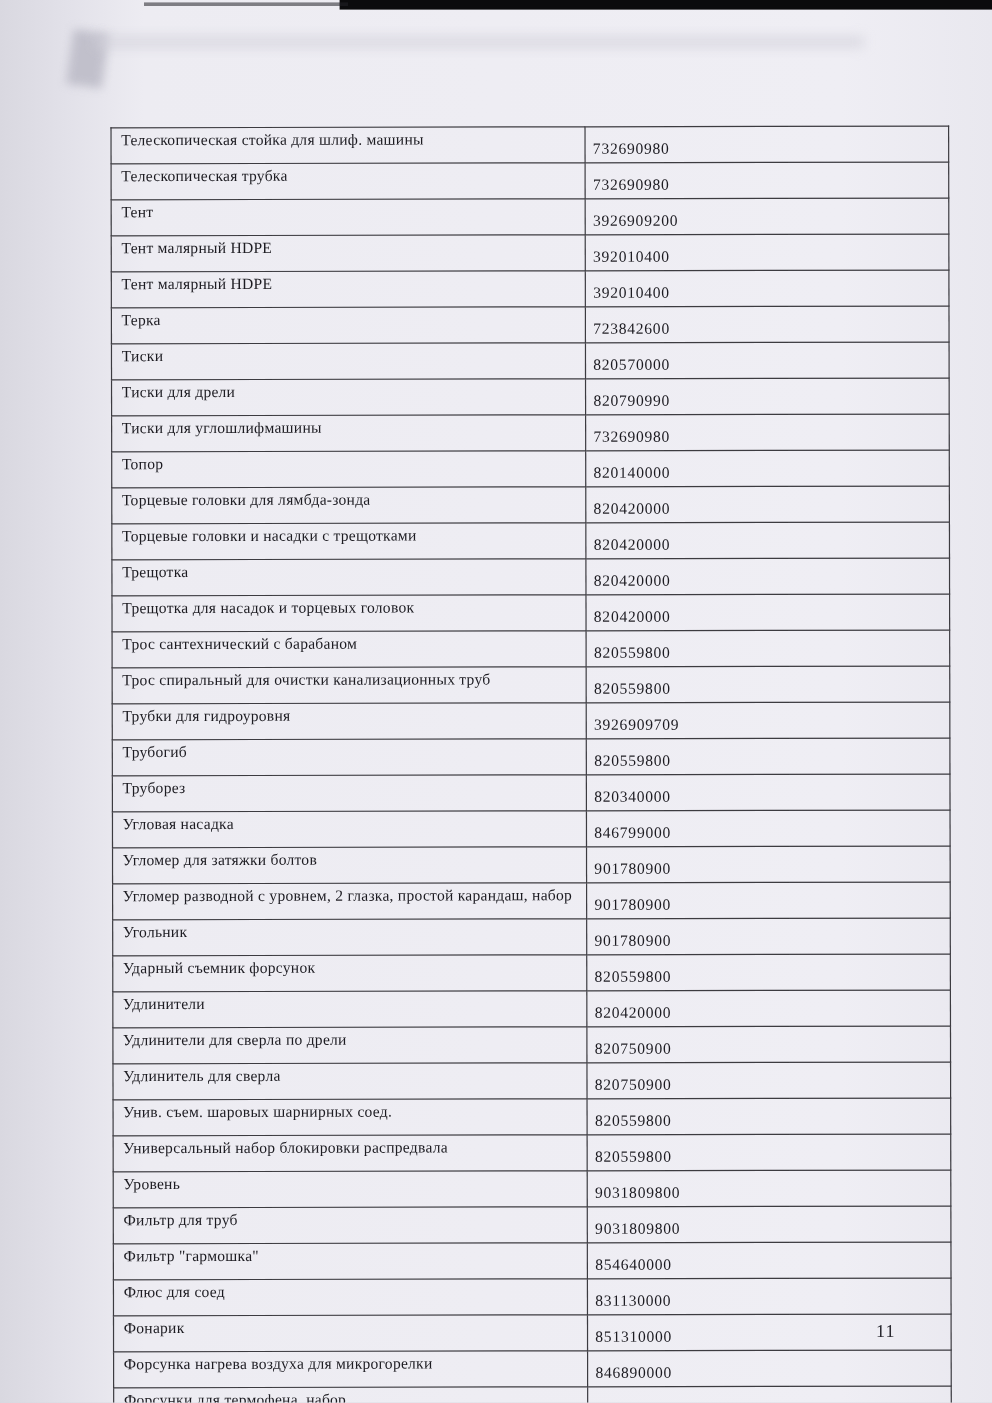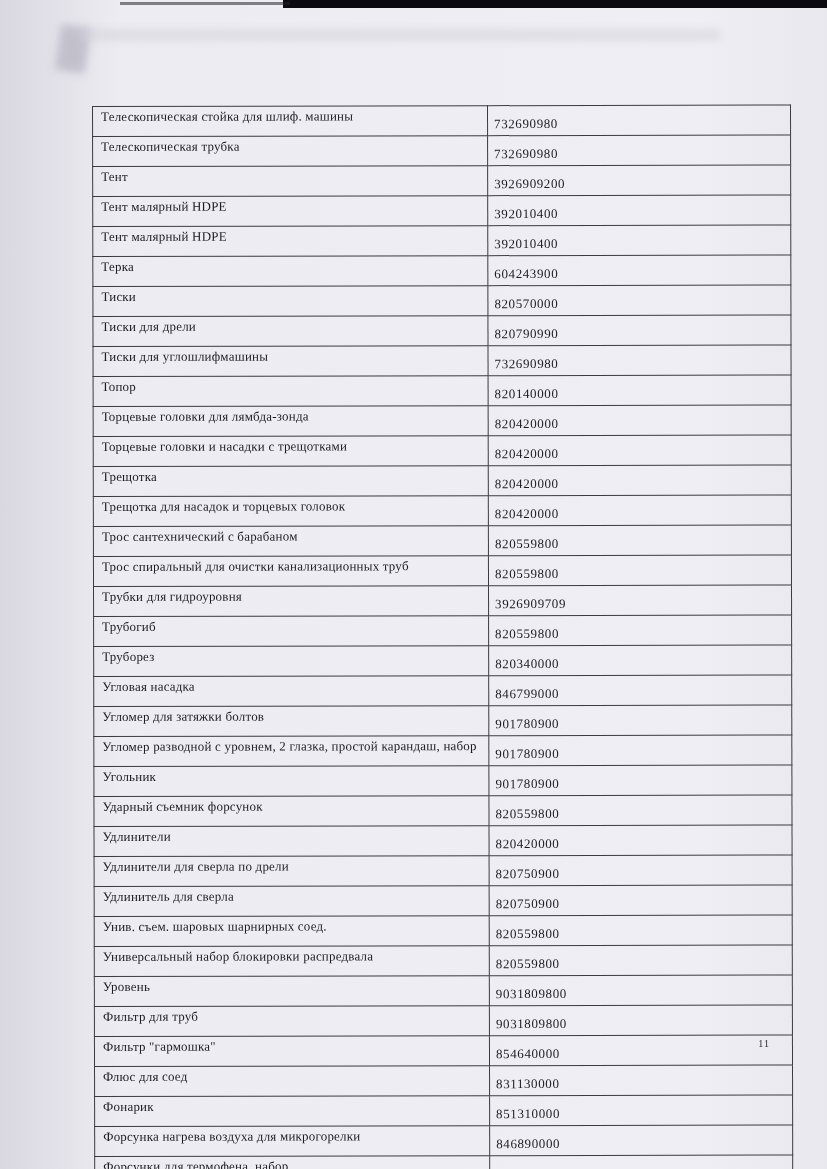--- a/index.html
+++ b/index.html
@@ -70,25 +70,25 @@
     letter-spacing: 0.2px;
   }
   td.code-cell {
     width: 290px;
     padding: 2px 6px 4px 6px;
     vertical-align: bottom;
     letter-spacing: 0.6px;
   }
   .page-number {
     position: absolute;
-    left: 730px; top: 1038px;
+    left: 730px; top: 1102px;
     width: 40px;
-    font-size: 10px;
+    font-size: 15px;
     color: #2a2930;
-    text-align: right;
+    text-align: left;
     letter-spacing: 1px;
   }
 </style>
 </head>
 <body>
 
 <div class="scan">
   <div class="top-bar"></div>
   <div class="top-bar-thin"></div>
   <div class="smudge"></div>
@@ -112,21 +112,21 @@
           <tr>
             <td class="name-cell">Тент малярный HDPE</td>
             <td class="code-cell">392010400</td>
           </tr>
           <tr>
             <td class="name-cell">Тент малярный HDPE</td>
             <td class="code-cell">392010400</td>
           </tr>
           <tr>
             <td class="name-cell">Терка</td>
-            <td class="code-cell">604243900</td>
+            <td class="code-cell">723842600</td>
           </tr>
           <tr>
             <td class="name-cell">Тиски</td>
             <td class="code-cell">820570000</td>
           </tr>
           <tr>
             <td class="name-cell">Тиски для дрели</td>
             <td class="code-cell">820790990</td>
           </tr>
           <tr>

